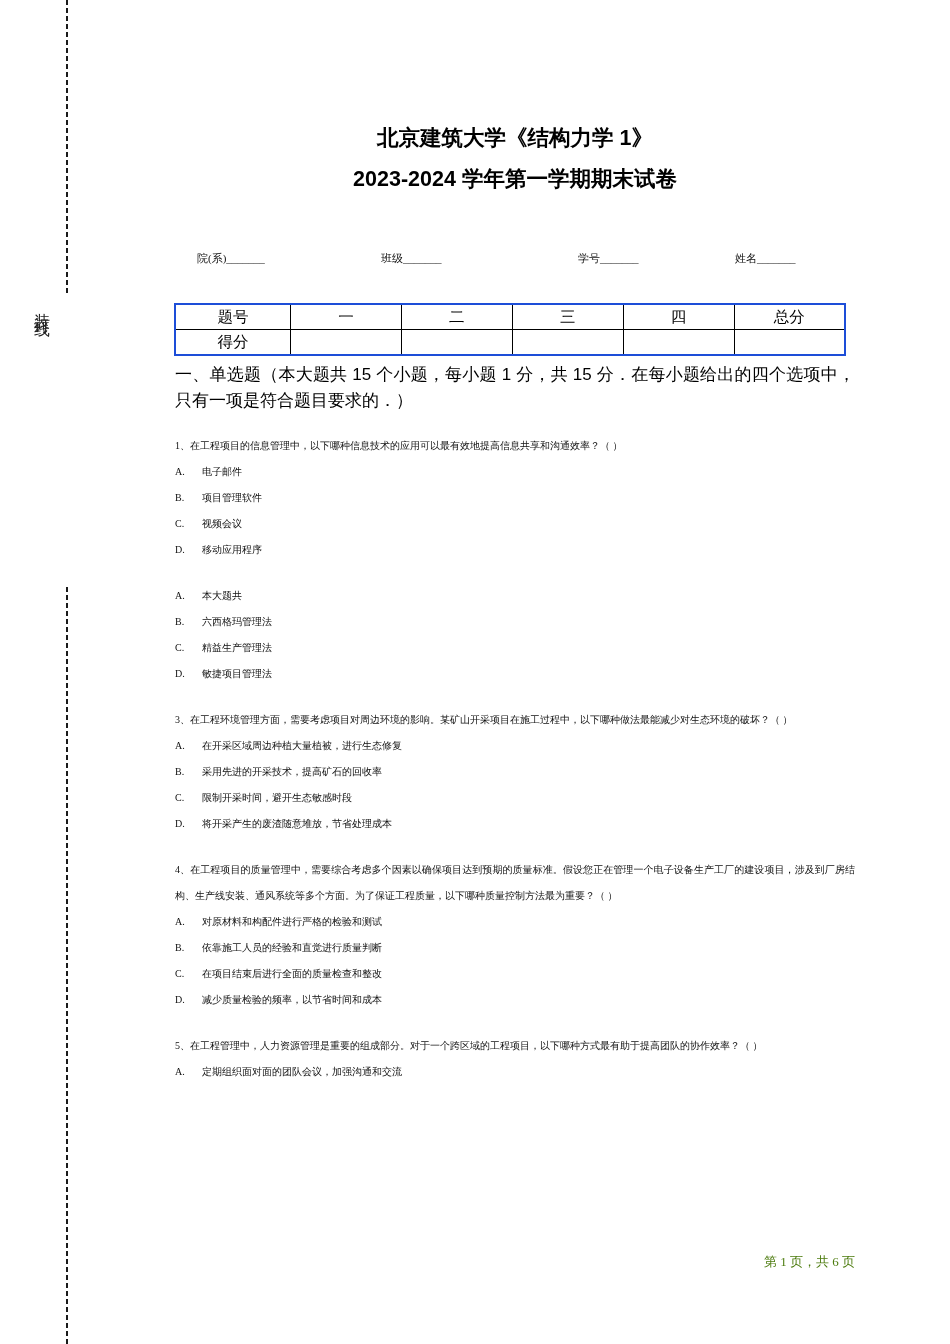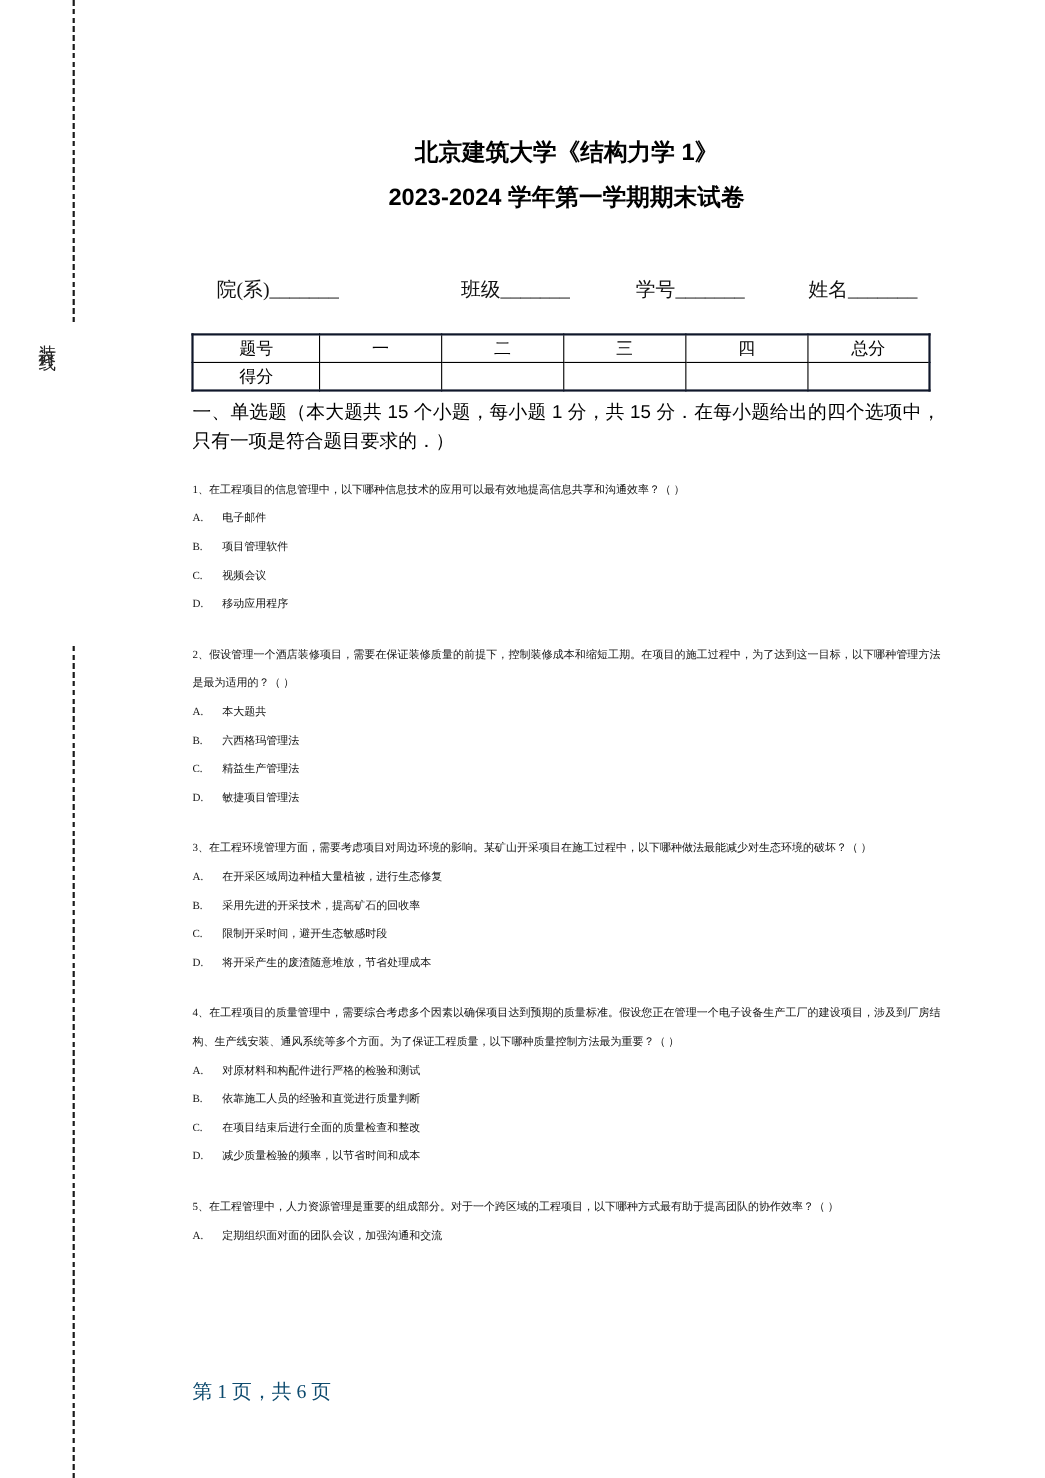--- a/index.html
+++ b/index.html
@@ -23,48 +23,48 @@
   }
   
   .content { position:absolute; left:175px; top:0; width:680px; }
   .title, .subtitle {
     margin:0; text-align:center; color:#000;
     font-family:"Liberation Sans","DejaVu Sans",sans-serif;
     font-weight:bold; font-size:21.5px; line-height:28px;
   }
   .title { margin-top:124px; }
   .subtitle { margin-top:13px; }
-  .fields { position:relative; margin-top:58px; height:24px; font-size:18px; white-space:nowrap; }
+  .fields { position:relative; margin-top:58px; height:24px; font-size:11px; white-space:nowrap; }
   .field { position:absolute; top:0; }
   .field-0 { left:22px; }
-  .field-1 { left:206px;margin-left:38px; }
+  .field-1 { left:206px; }
   .field-2 { left:403px; }
   .field-3 { left:560px; }
   .score-table {
     margin:28px 0 0 -1px; width:672px;
     border-collapse:collapse; table-layout:fixed;
     font-size:15.5px; color:#000;
   }
-  .score-table { border:2px solid #0f172a; }
+  .score-table { border:2px solid #1d4ed8; }
   .score-table td { border:1px solid #000; height:24px; padding:0; text-align:center; vertical-align:middle; }
   .score-table td.first-col { width:114px; }
   .body-flow { margin-top:6px; }
   .section-heading {
     font-family:"Liberation Sans","DejaVu Sans",sans-serif;
     font-weight:normal; font-size:17px; line-height:25.5px;
     text-align:justify; color:#000;
   }
   .question { margin-top:20px; font-size:10px; line-height:26px; }
   .q-text { text-align:justify; }
   .option { display:flex; }
   .opt-letter { flex:0 0 27px; }
   .opt-text { flex:1; }
   .footer {
     position:absolute; left:175px; top:1253px; width:680px;
-    text-align:left; font-size:18px; color:#0c4a6e;
+    text-align:right; font-size:13px; color:#4d7c0f;
   }
 </style>
 </head>
 <body>
 
 <div class="page">
 
   <div class="dash-seg dash-top"></div>
   <div class="binding-label">装订线</div>
   <div class="dash-seg dash-bottom"></div>
@@ -120,21 +120,20 @@
             <span class="opt-letter">C.</span>
             <span class="opt-text">视频会议</span>
           </div>
         <div class="option">
             <span class="opt-letter">D.</span>
             <span class="opt-text">移动应用程序</span>
           </div>
       </div>
 
       <div class="question">
-        <div class="q-text">2、假设管理一个酒店装修项目，需要在保证装修质量的前提下，控制装修成本和缩短工期。在项目的施工过程中，为了达到这一目标，以下哪种管理方法是最为适用的？（ ）</div>
         <div class="option">
             <span class="opt-letter">A.</span>
             <span class="opt-text">本大题共</span>
           </div>
         <div class="option">
             <span class="opt-letter">B.</span>
             <span class="opt-text">六西格玛管理法</span>
           </div>
         <div class="option">
             <span class="opt-letter">C.</span>

